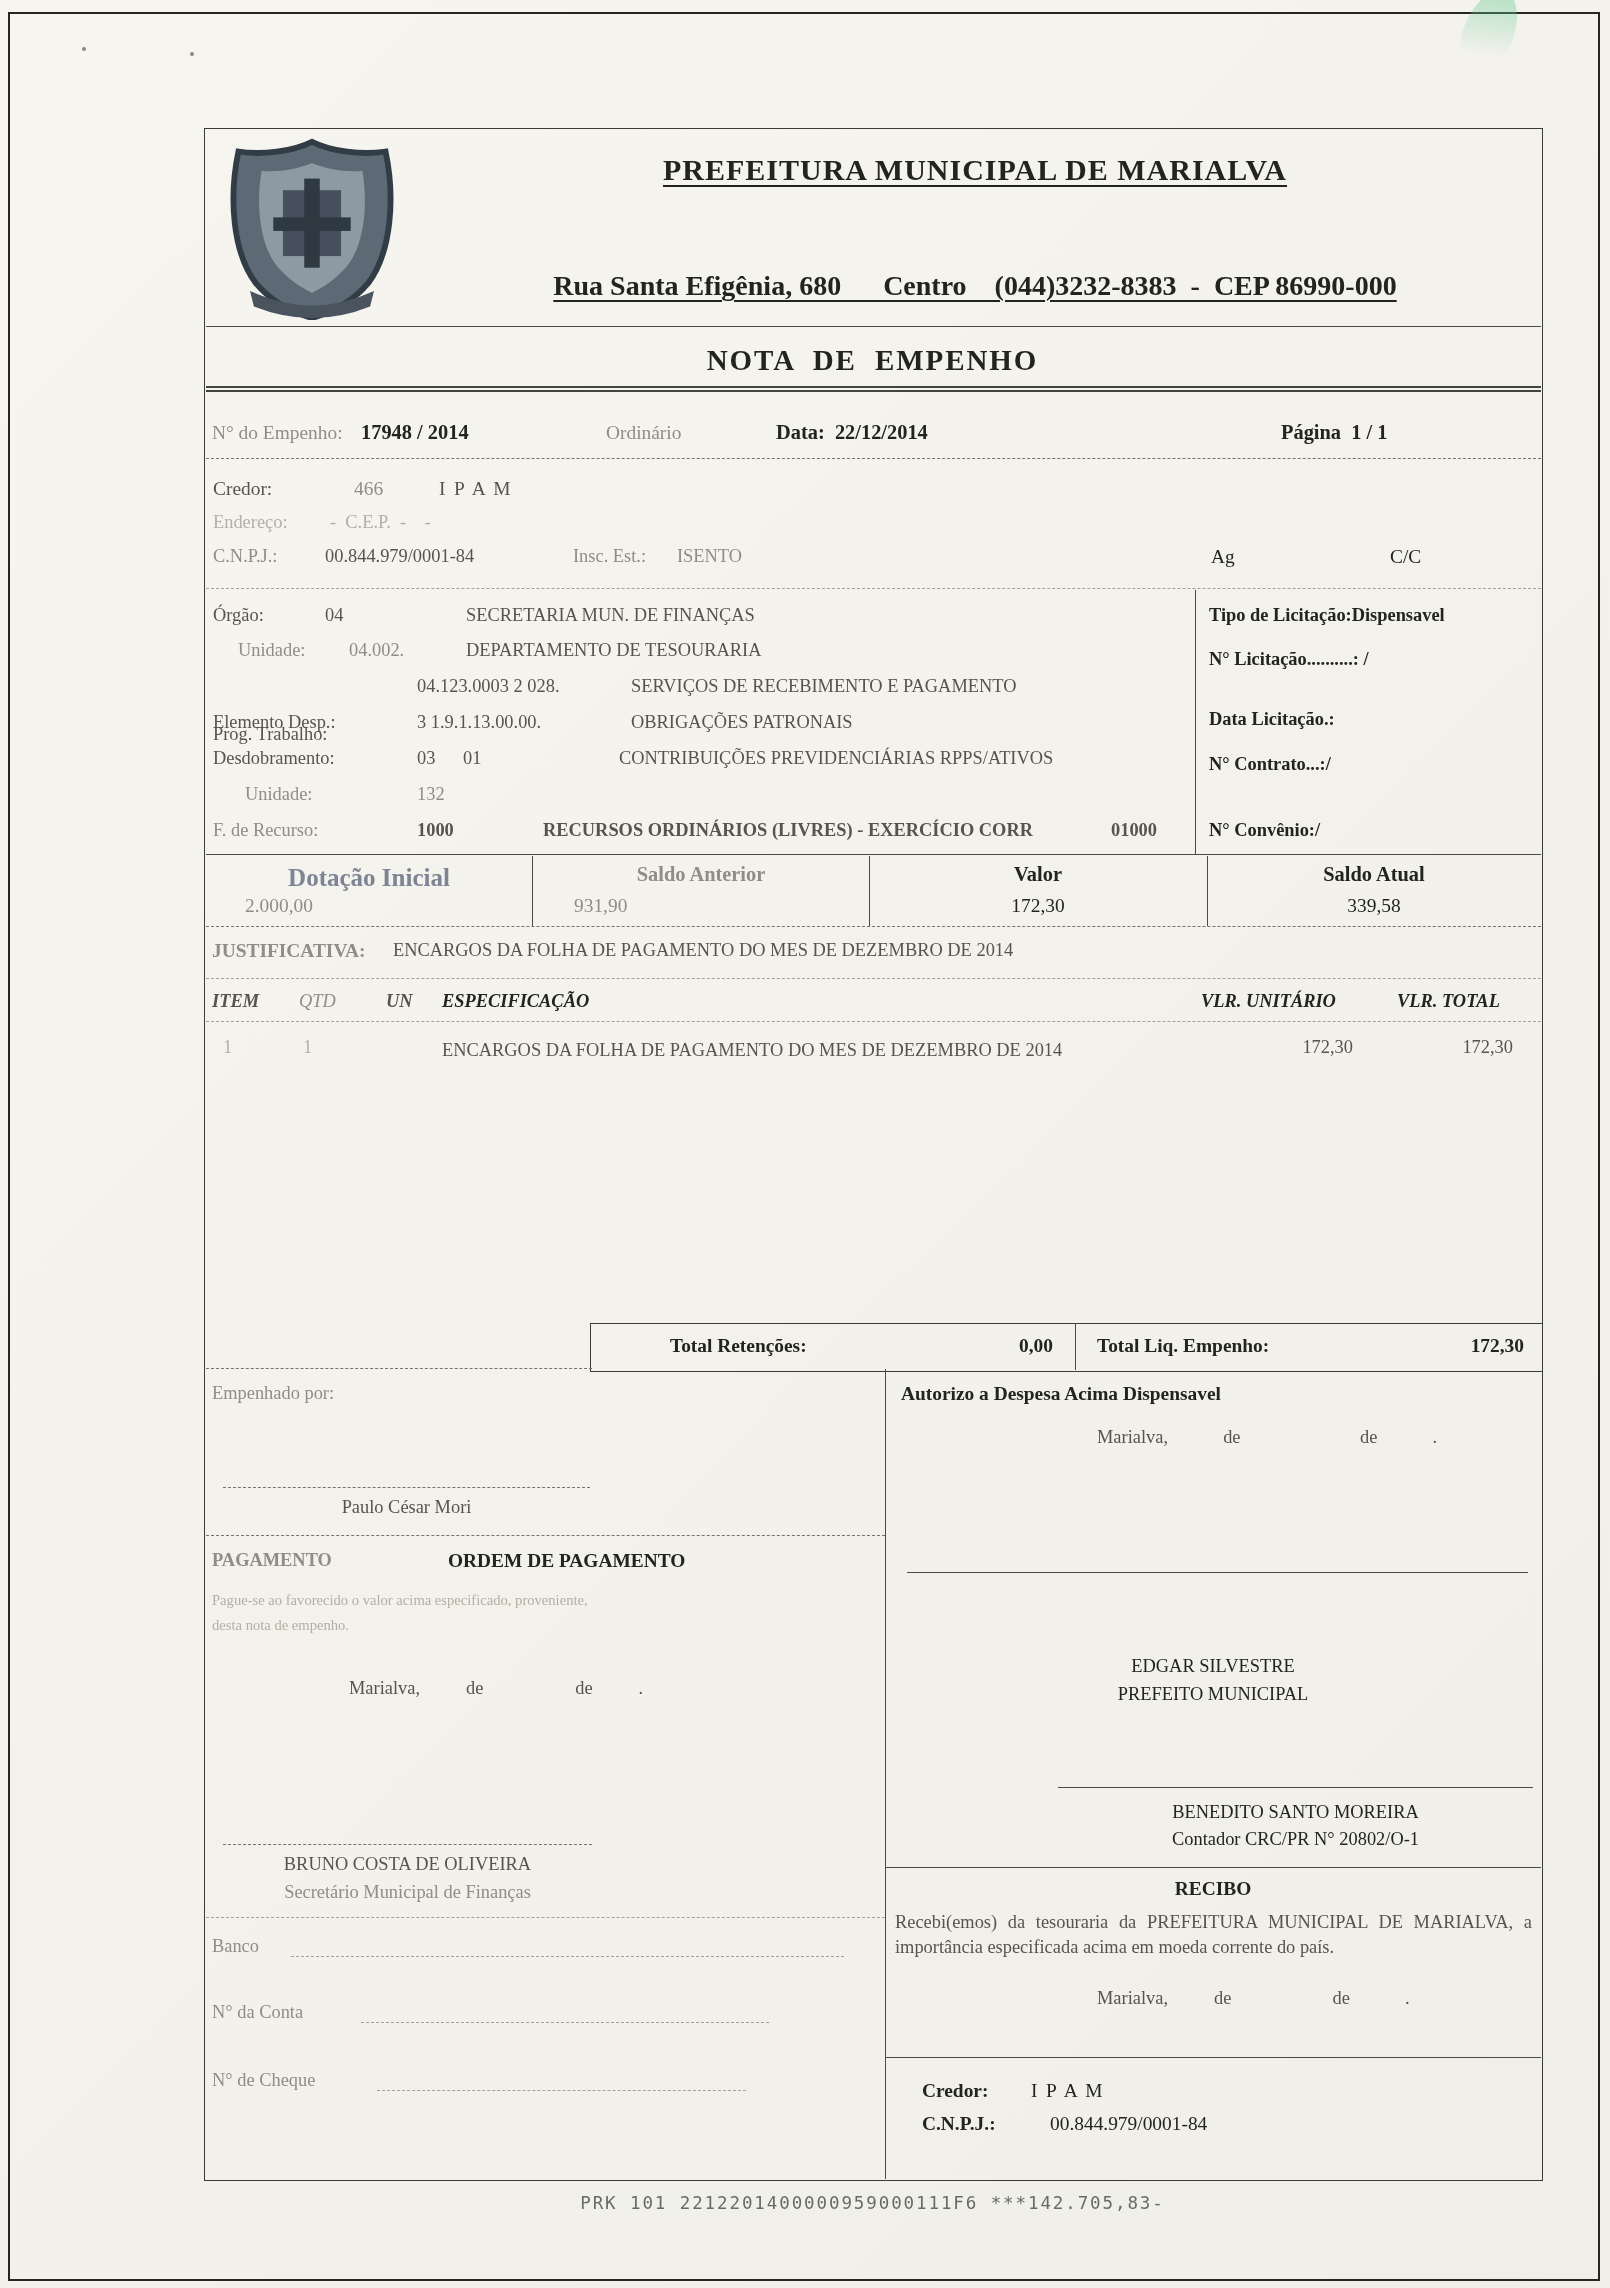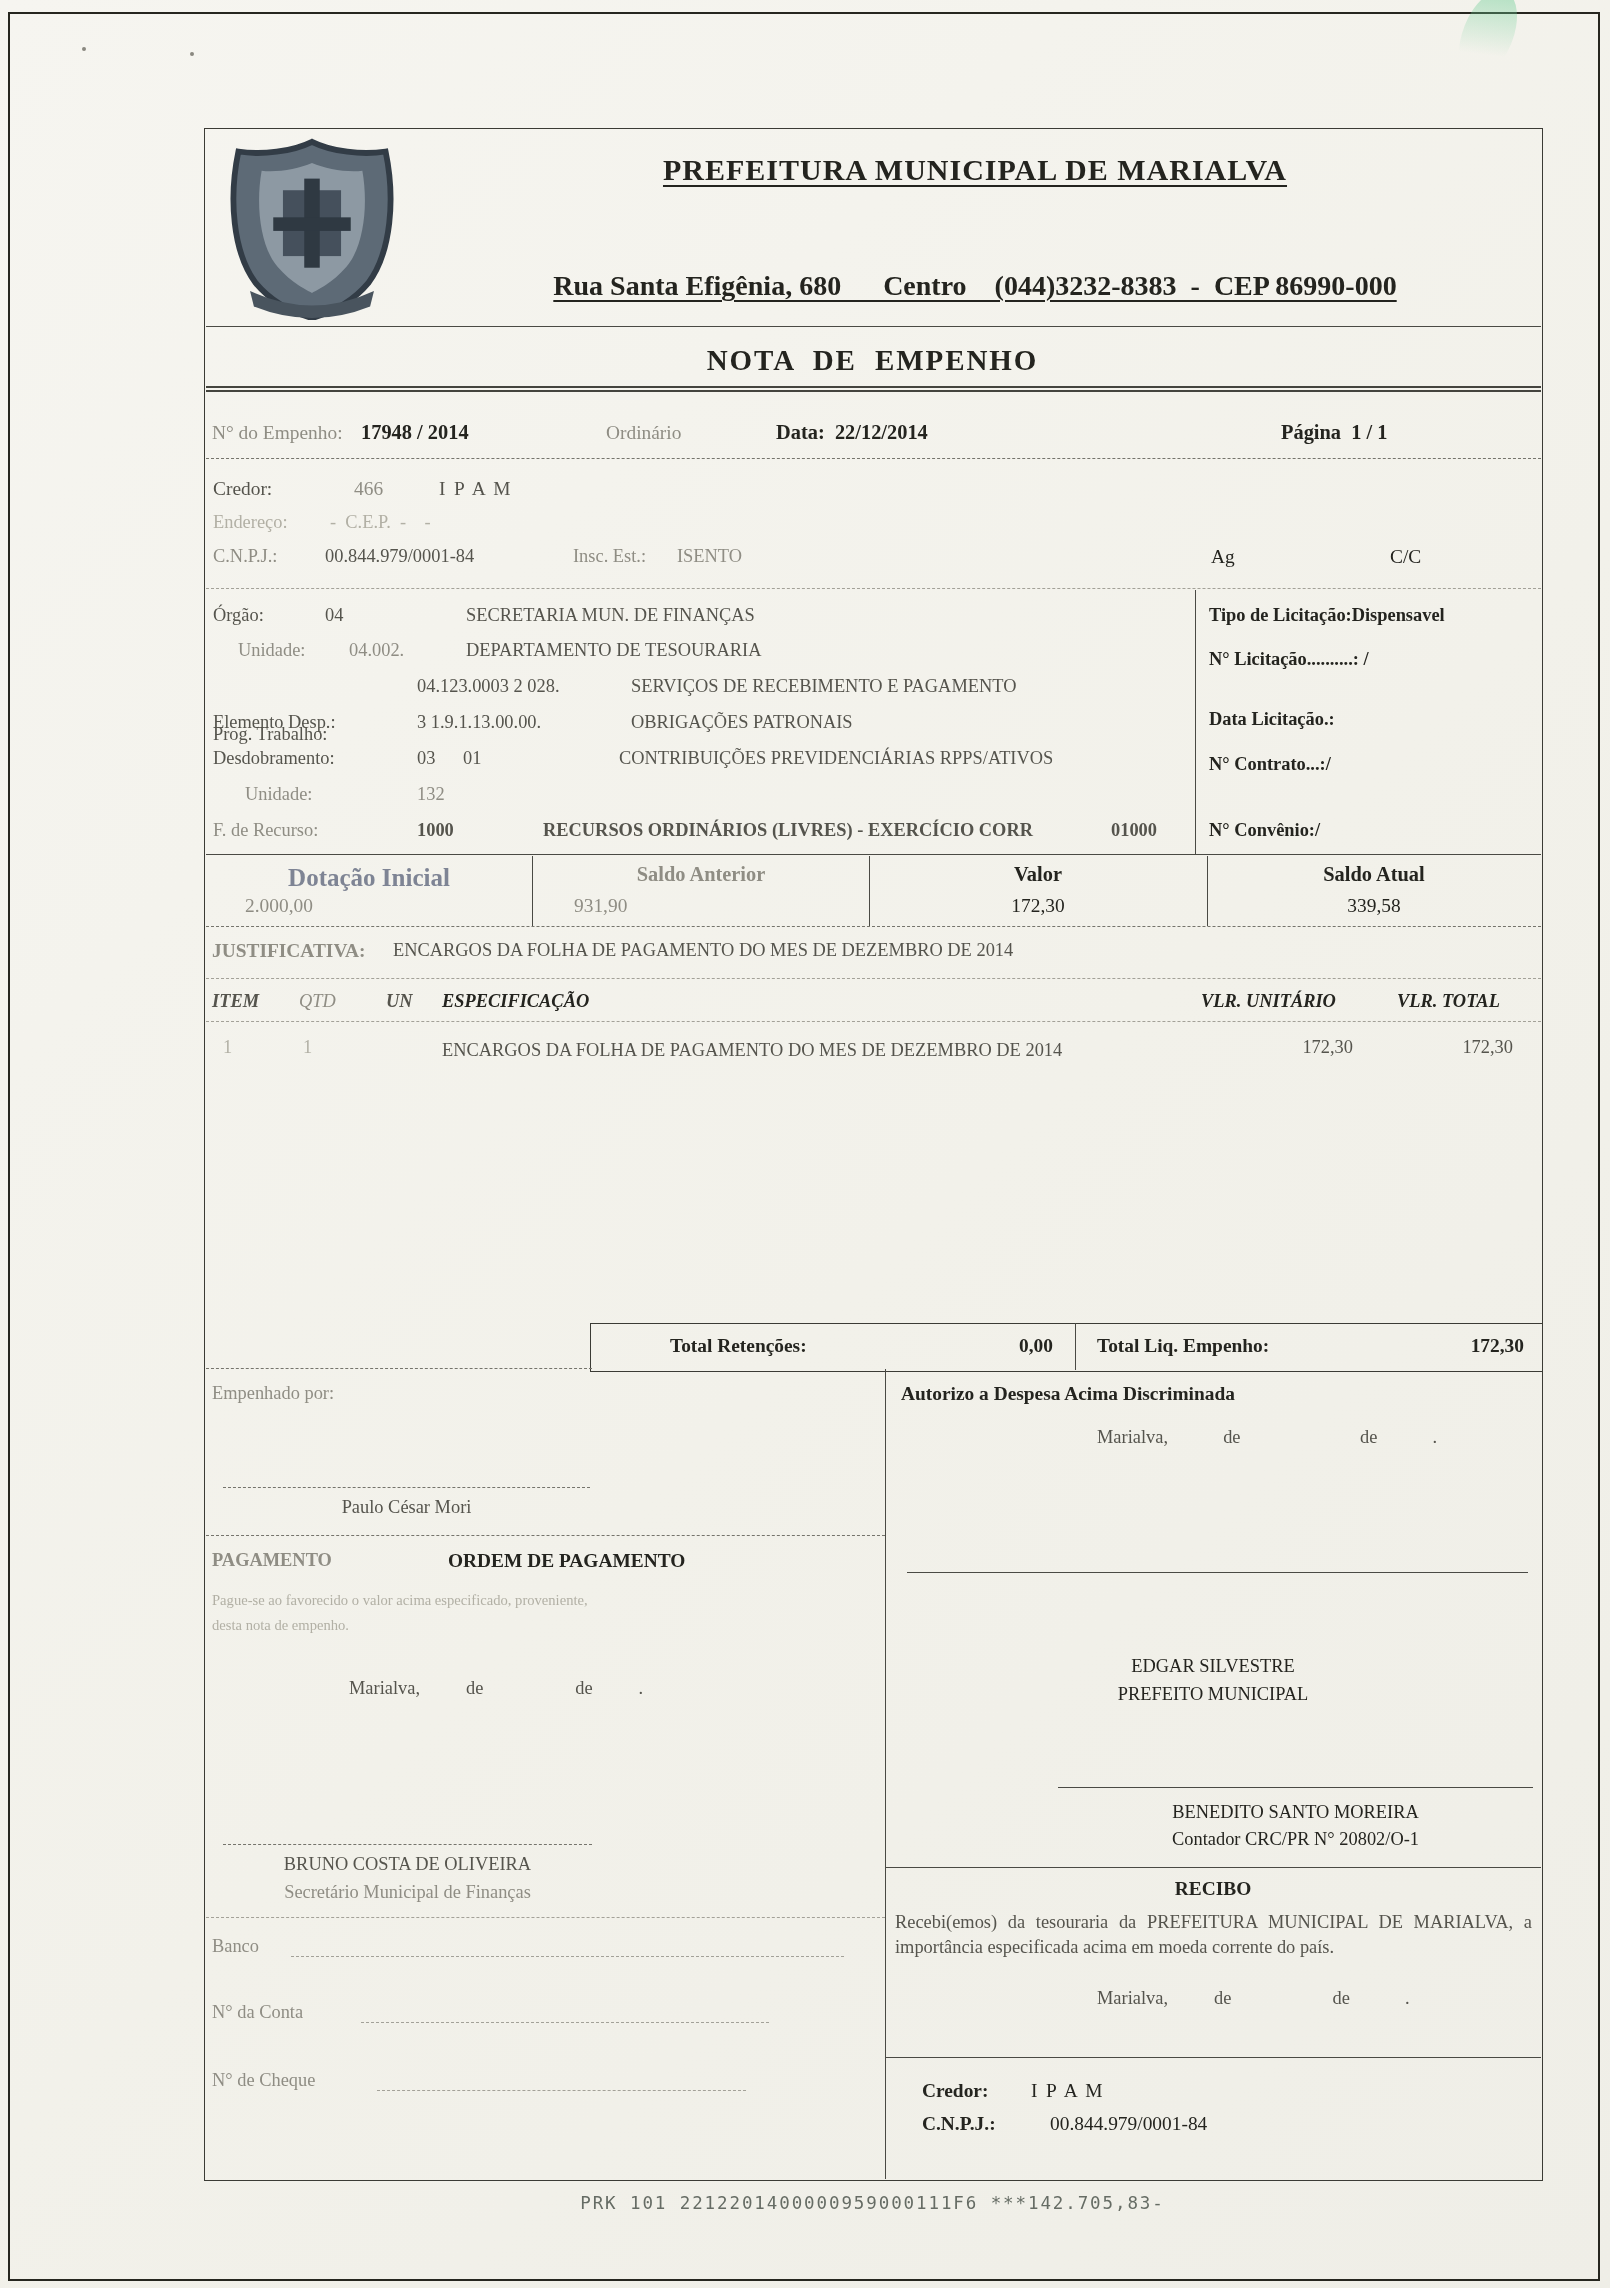--- a/index.html
+++ b/index.html
@@ -168,21 +168,21 @@
   <div class="abs t fade ctr" style="left:223px;top:1881px;width:369px;">Secretário Municipal de Finanças</div>
   <div class="abs dash-light" style="left:206px;top:1917px;width:679px;"></div>
 
   <div class="abs t fade" style="left:212px;top:1935px;">Banco</div>
   <div class="abs dash-light" style="left:291px;top:1956px;width:553px;"></div>
   <div class="abs t fade" style="left:212px;top:2001px;">N° da Conta</div>
   <div class="abs dash-light" style="left:361px;top:2022px;width:408px;"></div>
   <div class="abs t fade" style="left:212px;top:2069px;">N° de Cheque</div>
   <div class="abs dash-light" style="left:377px;top:2090px;width:369px;"></div>
 
-  <div class="abs t b dark" style="left:901px;top:1382px;font-size:19.4px;">Autorizo a Despesa Acima Discriminada</div>
+  <div class="abs t b dark" style="left:901px;top:1382px;font-size:19.4px;">Autorizo a Despesa Acima Dispensavel</div>
   <div class="abs t mid pre" style="left:1097px;top:1426px;">Marialva,            de                          de            .</div>
   <div class="abs solid" style="left:907px;top:1572px;width:621px;"></div>
   <div class="abs t dark ctr" style="left:885px;top:1655px;width:656px;">EDGAR SILVESTRE</div>
   <div class="abs t dark ctr" style="left:885px;top:1683px;width:656px;">PREFEITO MUNICIPAL</div>
   <div class="abs solid" style="left:1058px;top:1787px;width:475px;"></div>
   <div class="abs t dark ctr" style="left:1058px;top:1801px;width:475px;">BENEDITO SANTO MOREIRA</div>
   <div class="abs t dark ctr" style="left:1058px;top:1828px;width:475px;">Contador CRC/PR N° 20802/O-1</div>
 
   <div class="abs solid" style="left:885px;top:1867px;width:656px;"></div>
   <div class="abs t mid wrap" style="left:895px;top:1910px;width:637px;text-align:justify;line-height:1.35;">Recebi(emos) da tesouraria da PREFEITURA MUNICIPAL DE MARIALVA, a importância especificada acima em moeda corrente do país.</div>

